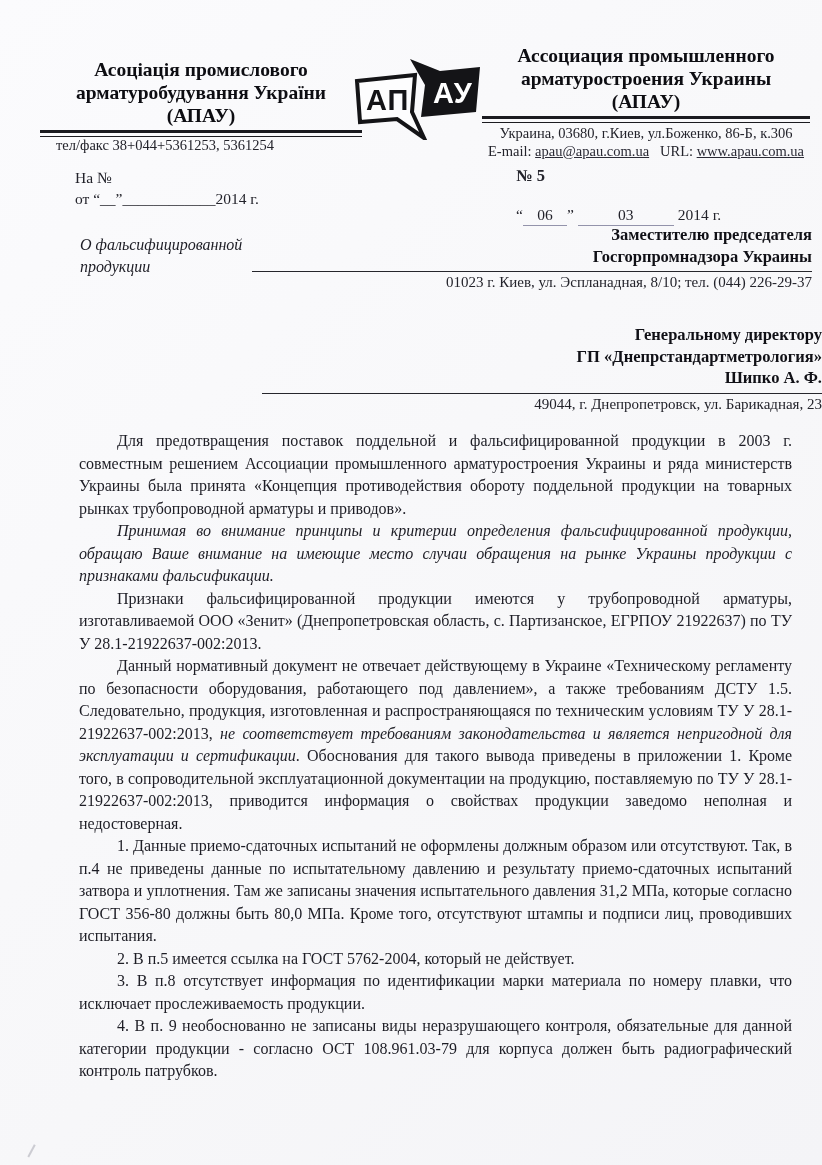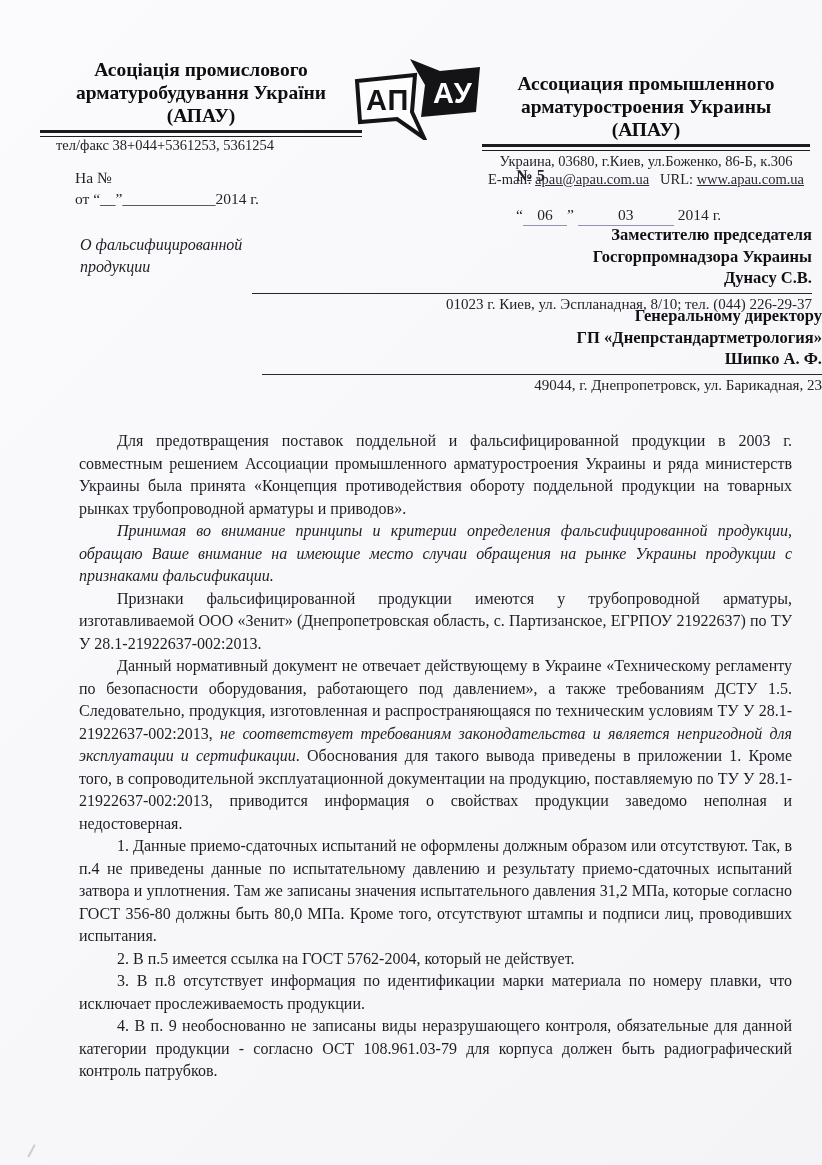--- a/index.html
+++ b/index.html
@@ -55,21 +55,21 @@
   <svg width="132" height="82" viewBox="0 0 132 82">
 
     <path d="M58 1 L88 13 L128 9 L124 54 L69 59 L73 27 Z" fill="#141417"></path>
 
     <path d="M5 23 L63 17 L60 54 L72 80 L45 61 L8 64 Z" fill="#fdfdfe" stroke="#141417" stroke-width="4" stroke-linejoin="miter"></path>
     <text x="14" y="52" font-family="Liberation Sans, sans-serif" font-weight="bold" font-size="29" fill="#141417" letter-spacing="1">АП</text>
     <text x="81" y="45" font-family="Liberation Sans, sans-serif" font-weight="bold" font-size="29" fill="#ffffff" letter-spacing="1">АУ</text>
   </svg>
 </div>
 
-<div class="abs head-block" style="left:482px;top:72px;width:328px;">
+<div class="abs head-block" style="left:482px;top:44px;width:328px;">
   <div class="head-title">Ассоциация промышленного</div>
   <div class="head-title">арматуростроения Украины</div>
   <div class="head-title">(АПАУ)</div>
   <div class="double-rule"></div>
   <div class="head-addr">Украина, 03680, г.Киев, ул.Боженко, 86-Б, к.306</div>
   <div class="head-addr" style="margin-top:0;">
     <span>E-mail:</span>
     <span class="linklike">apau@apau.com.ua</span>
     &nbsp;&nbsp;<span>URL:</span>
     <span class="linklike">www.apau.com.ua</span>
@@ -86,26 +86,25 @@
   <div style="margin-top:2px;">
     <span>“</span><span class="fill-seg seg-day">06</span><span>”</span><span class="fill-seg seg-month">03</span><span>2014 г.</span>
   </div>
 </div>
 
 <div class="abs subject" style="left:80px;top:234px;">О фальсифицированной продукции</div>
 
 <div class="abs recipient" style="left:252px;top:224px;">
   <div class="r-line">Заместителю председателя</div>
   <div class="r-line">Госгорпромнадзора Украины</div>
-  <div class="r-line">Дунасу С.В.</div>
   <div class="r-rule"></div>
   <div class="r-addr">01023 г. Киев, ул. Эспланадная, 8/10;   тел. (044) 226-29-37</div>
 </div>
 
-<div class="abs recipient" style="left:262px;top:305px;">
+<div class="abs recipient" style="left:262px;top:324px;">
   <div class="r-line">Генеральному директору</div>
   <div class="r-line">ГП «Днепрстандартметрология»</div>
   <div class="r-line">Шипко А. Ф.</div>
   <div class="r-rule"></div>
   <div class="r-addr">49044, г. Днепропетровск, ул. Барикадная, 23</div>
 </div>
 
 <div class="abs letter-body">
   <p>Для предотвращения поставок поддельной и фальсифицированной продукции в 2003 г. совместным решением Ассоциации промышленного арматуростроения Украины и ряда министерств Украины была принята «Концепция противодействия обороту поддельной продукции на товарных рынках трубопроводной арматуры и приводов».</p>
   <p class="italic">Принимая во внимание принципы и критерии определения фальсифицированной продукции, обращаю Ваше внимание на имеющие место случаи обращения на рынке Украины продукции с признаками фальсификации.</p>

